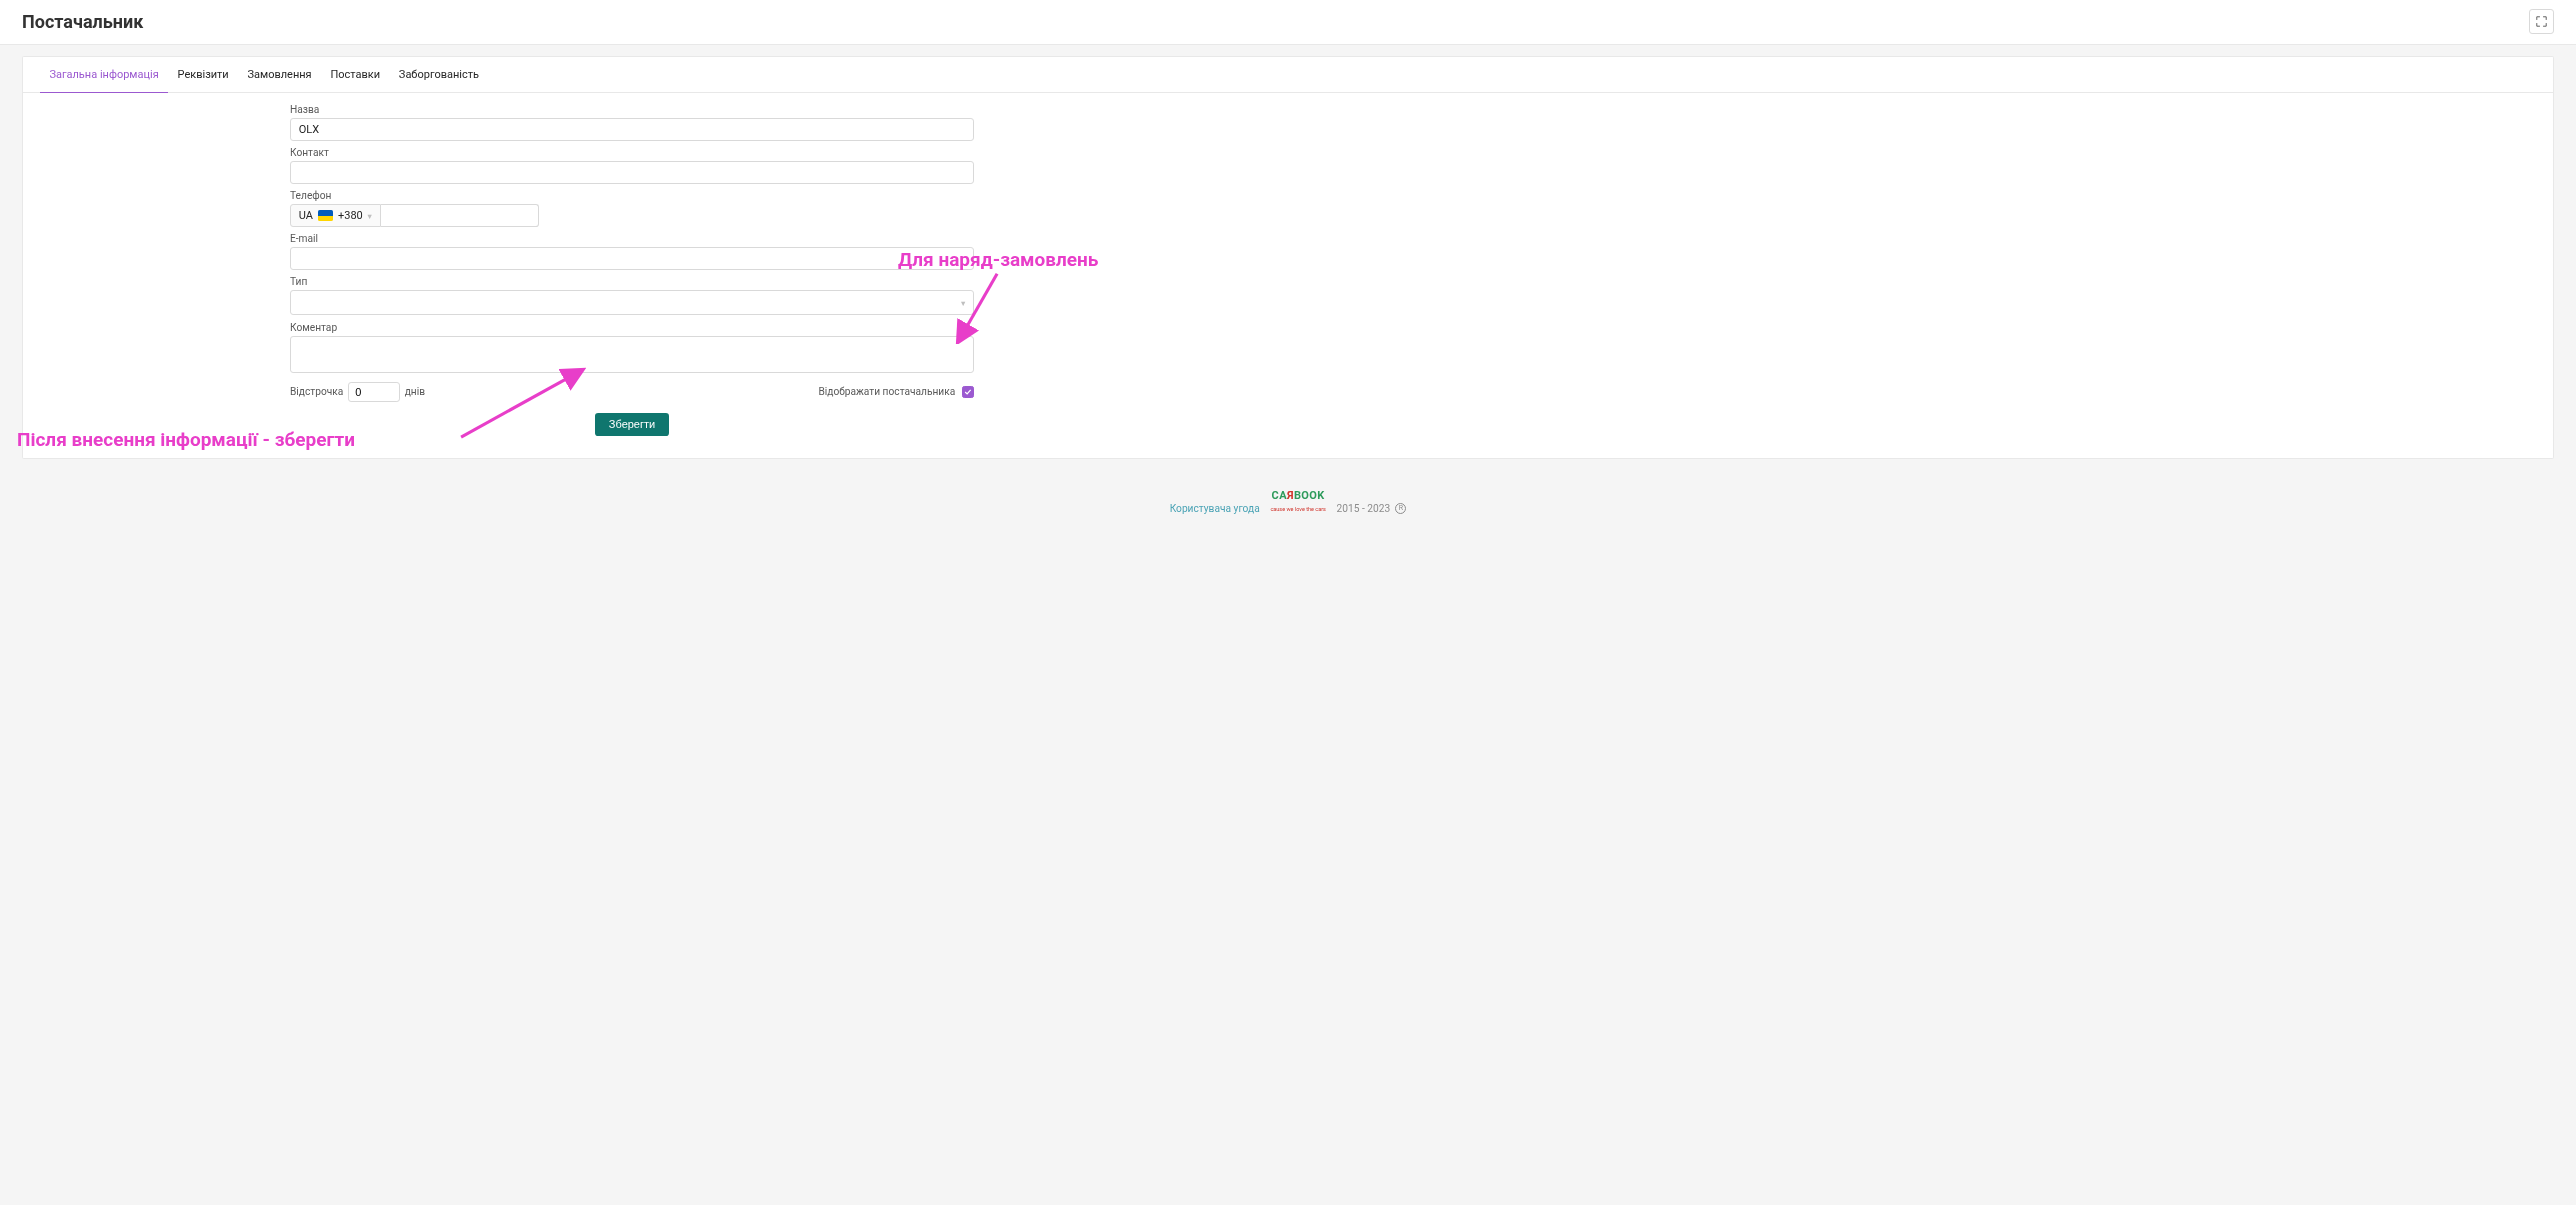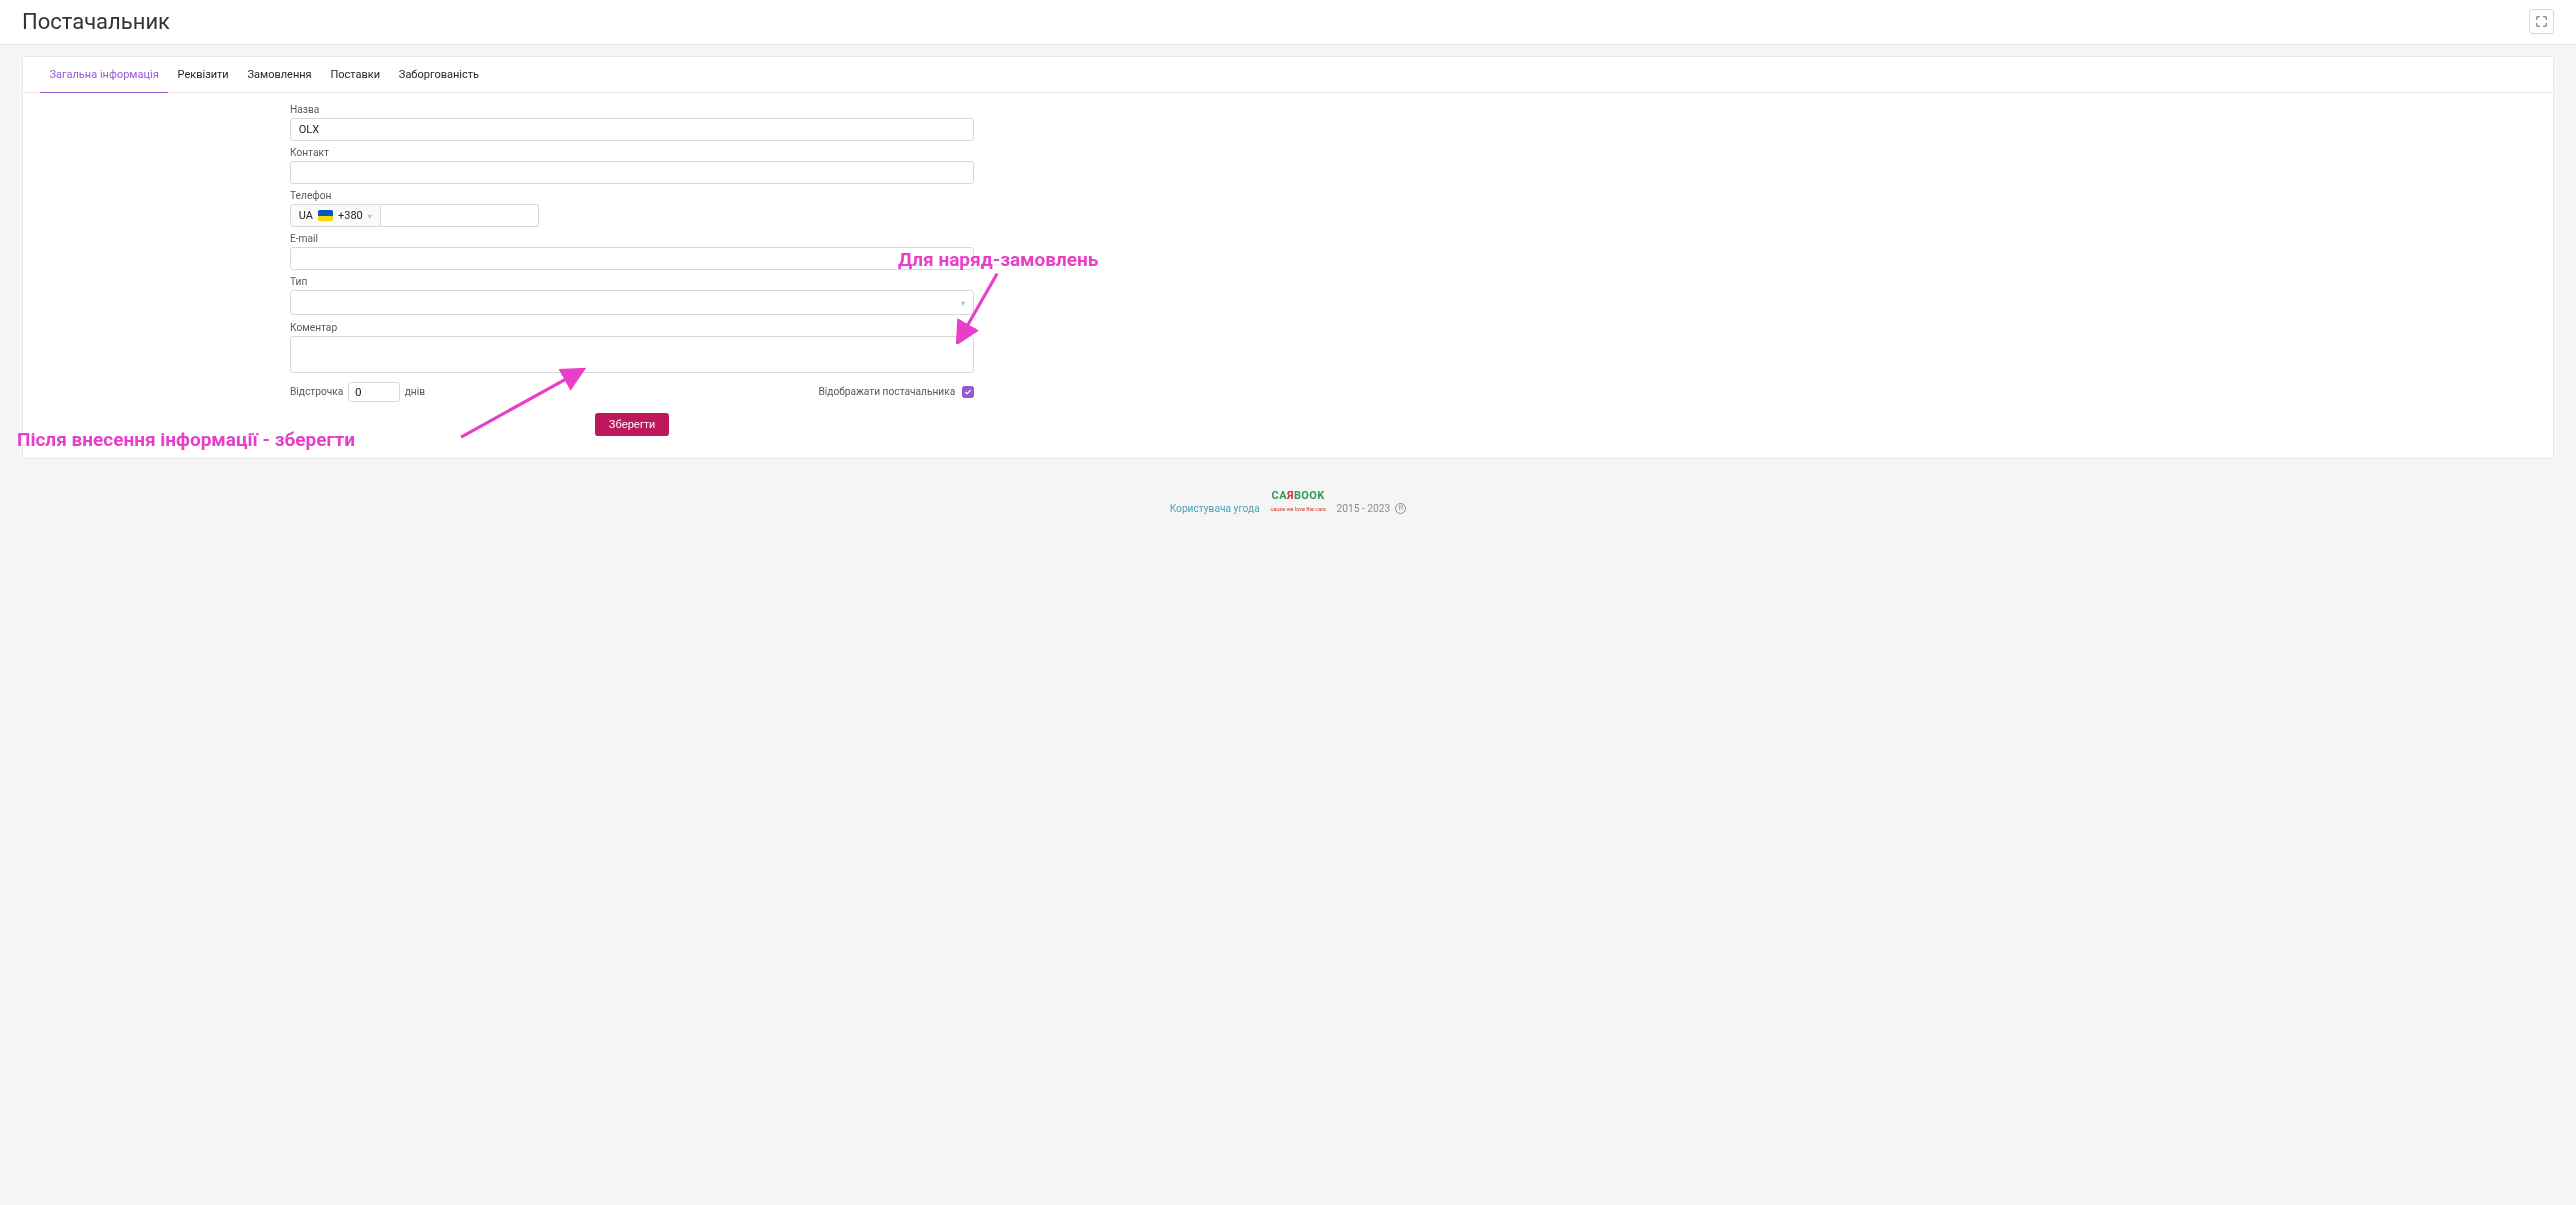--- a/index.html
+++ b/index.html
@@ -13,22 +13,22 @@
   
   .page-header {
     background: #fff;
     border-bottom: 0.8px solid #e8e8e8;
     padding: 9.4px 22px;
     display: flex;
     justify-content: space-between;
     align-items: center;
   }
   .page-header h1 {
-    font-size: 22px;
-    font-weight: 400;
+    font-size: 18px;
+    font-weight: 700;
     color: #333;
   }
   .fs-btn {
     border: 0.8px solid #d9d9d9;
     background: #fff;
     border-radius: 3.1px;
     width: 25px;
     height: 25px;
     display: flex;
     align-items: center;
@@ -173,21 +173,21 @@
     cursor: pointer;
   }
   .checkbox-checked svg { width: 7.8px; height: 7.8px; }
 
   .save-row {
     display: flex;
     justify-content: center;
     margin-top: 11px;
   }
   .save-btn {
-    background: #be185d;
+    background: #0f766e;
     color: #fff;
     border: none;
     border-radius: 3.1px;
     padding: 5.5px 14px;
     font-size: 11px;
     cursor: pointer;
   }
 
   
   .annotation {

